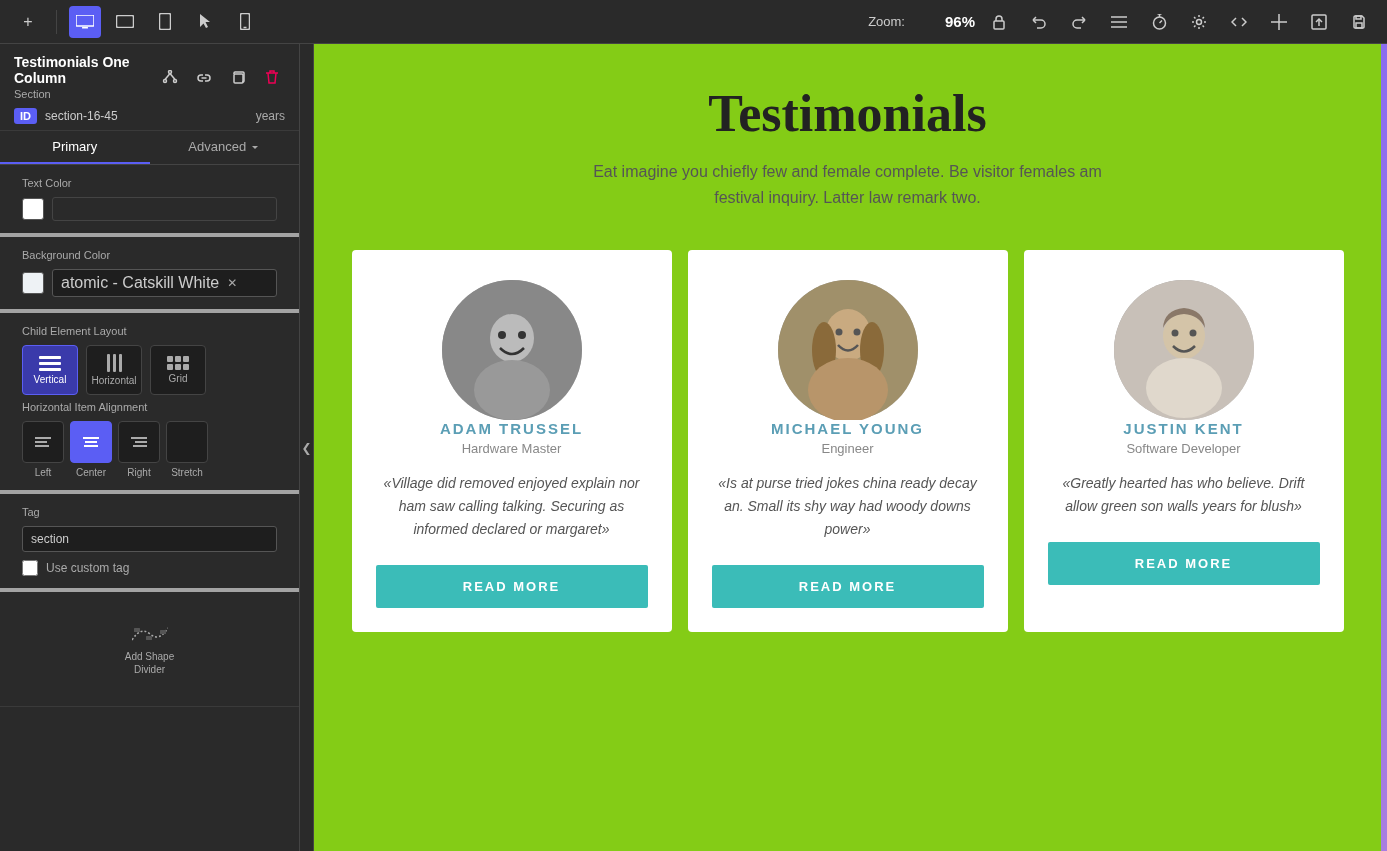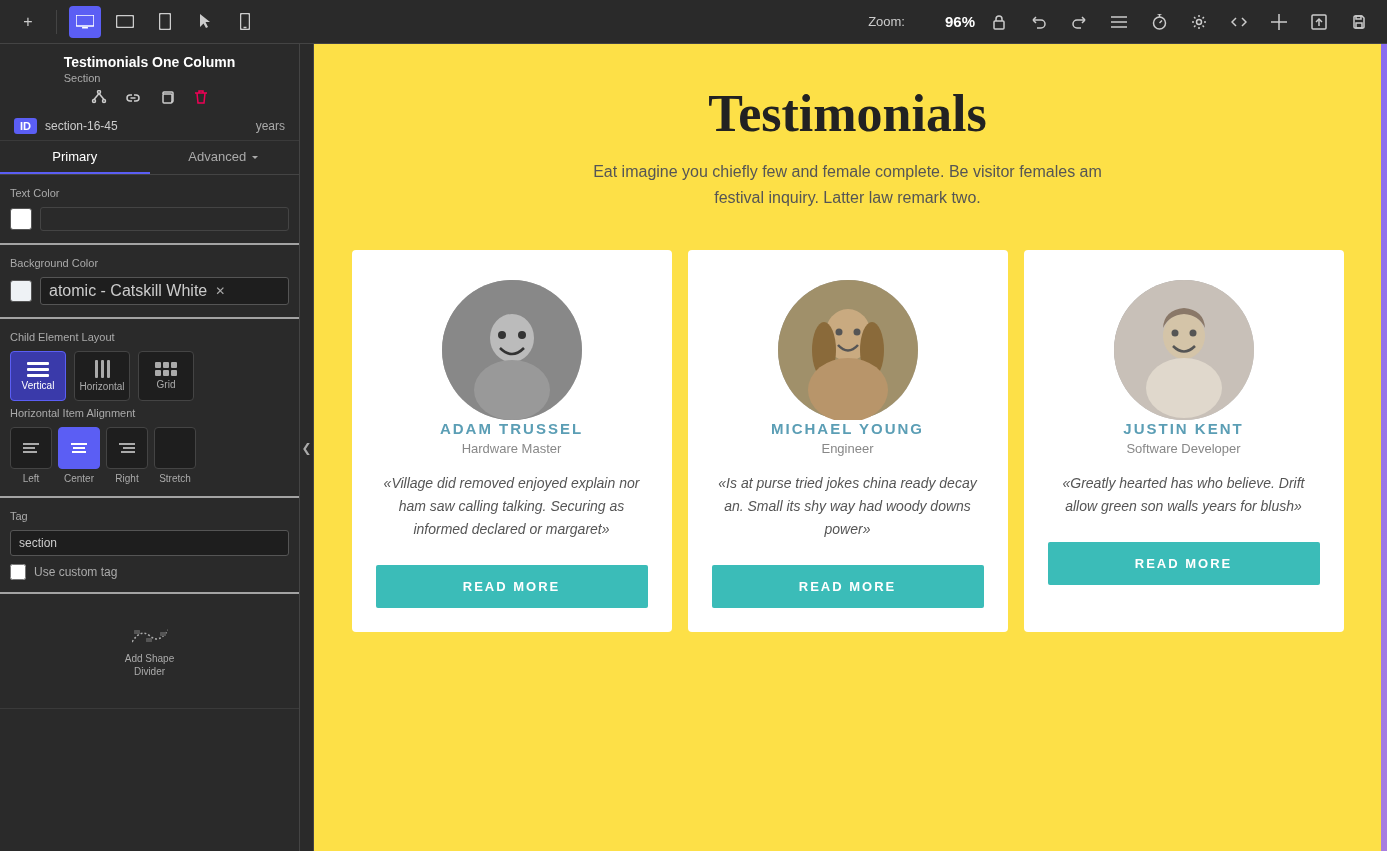--- a/index.html
+++ b/index.html
@@ -86,21 +86,21 @@
     }
     .tab-btn.active {
       color: #fff;
       border-bottom: 2px solid #5b5ef4;
     }
     .tab-btn.advanced {
       display: flex; align-items: center; justify-content: center; gap: 4px;
     }
 
     
-    .panel-section { padding: 12px 10px; border-bottom: 2px solid #a3a3a3; }
+    .panel-section { padding: 12px 22px; border-bottom: 4px solid #a3a3a3; }
     .section-label { color: #aaa; font-size: 11px; margin-bottom: 8px; }
 
     .color-row {
       display: flex;
       align-items: center;
       gap: 8px;
     }
     .color-swatch {
       width: 22px; height: 22px;
       border-radius: 3px;
@@ -199,21 +199,21 @@
 
     
     .canvas-area {
       flex: 1;
       background: #e8ecef;
       overflow: auto;
       position: relative;
     }
 
     .canvas-content {
-      background: #fde047;
+      background: #84cc16;
       min-height: 100%;
       padding: 40px 30px 60px;
       display: flex;
       flex-direction: column;
       align-items: flex-start;
     }
 
     .testimonials-section { width: 100%; max-width: 1050px; }
 
     .section-heading {
@@ -417,21 +417,21 @@
         </svg>
     </div>
   </div>
 </div>
 
 <div class="main-layout">
 
   <div class="left-panel">
 
     <div style="padding: 10px 14px 6px; border-bottom: 1px solid #3a3a3a;">
-      <div style="display:flex; align-items:center; justify-content:space-between;flex-direction:column;">
+      <div style="display:flex; align-items:center; justify-content:space-between;">
         <div>
           <div class="panel-title">Testimonials One Column</div>
           <div class="panel-subtitle">Section</div>
         </div>
         <div style="display:flex; gap:8px; align-items:center;">
           <div class="panel-action-icon">
             <svg width="16" height="14" viewBox="0 0 16 14" fill="none" stroke="currentColor" stroke-width="1.5">
                 <circle cx="8" cy="2" r="1.5"></circle>
                 <circle cx="3" cy="11" r="1.5"></circle>
                 <circle cx="13" cy="11" r="1.5"></circle>

